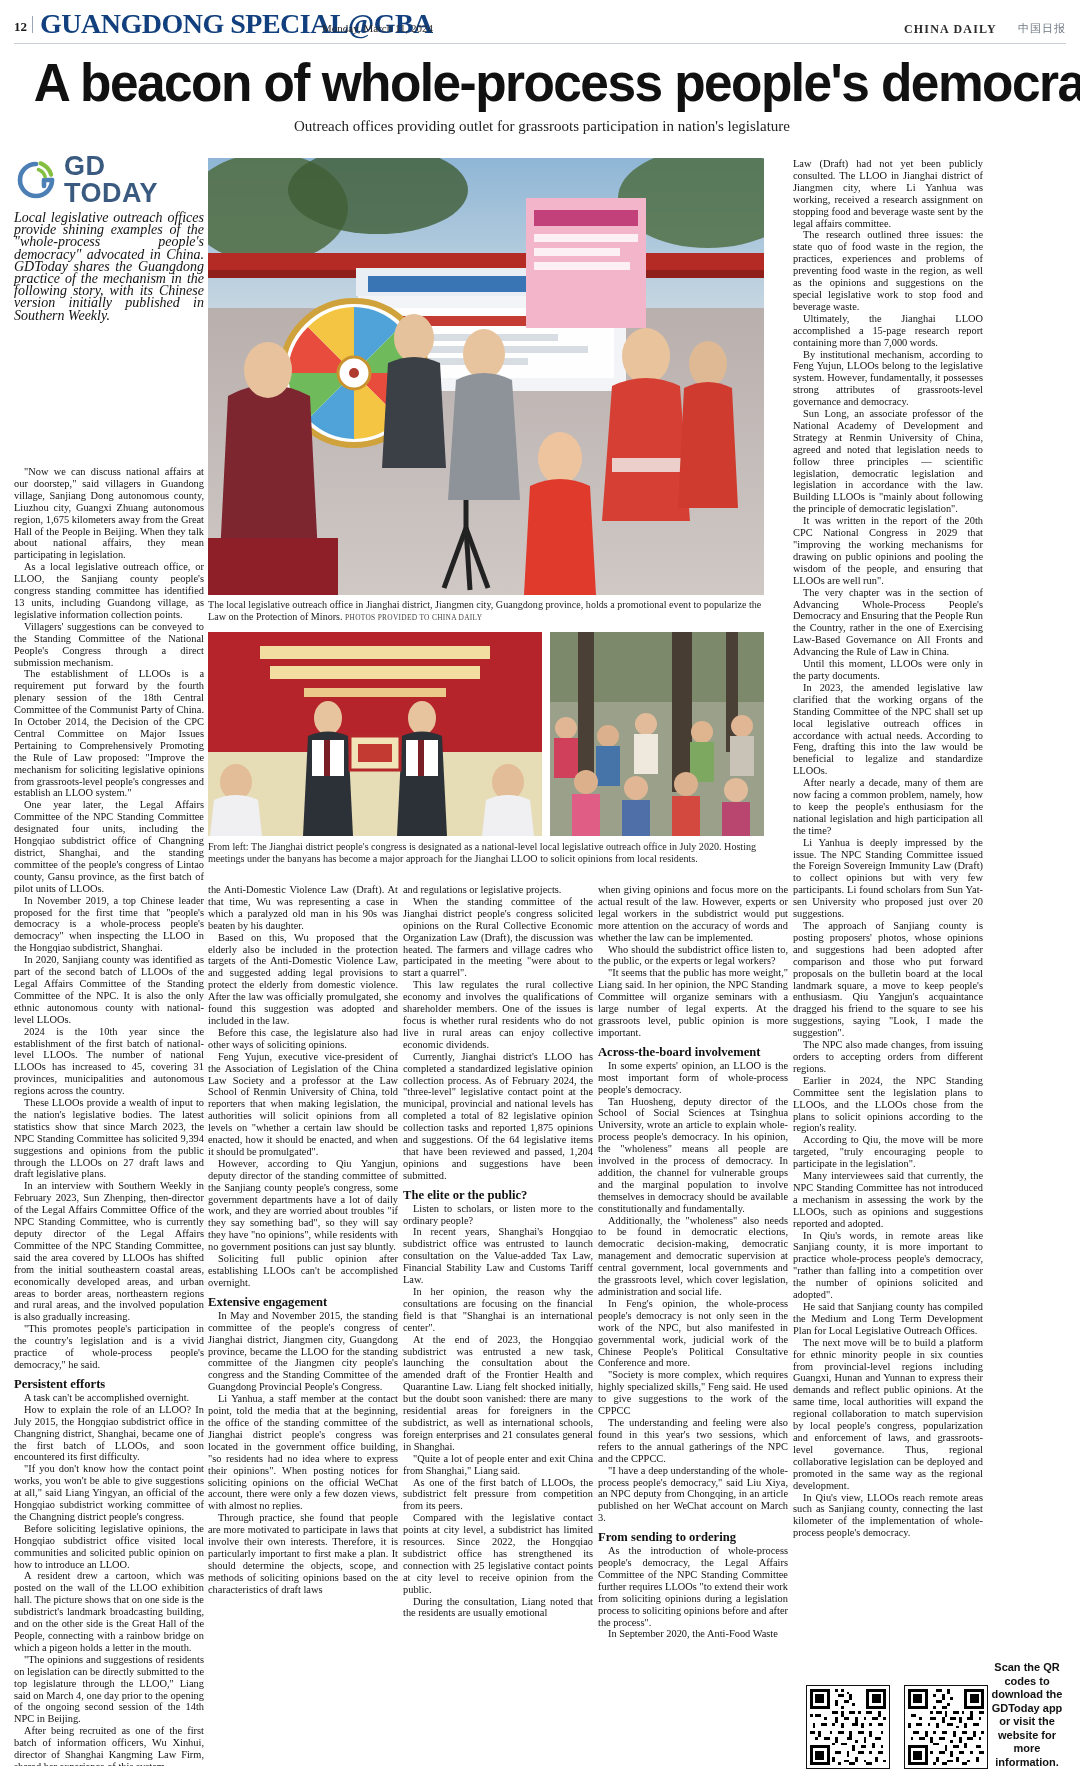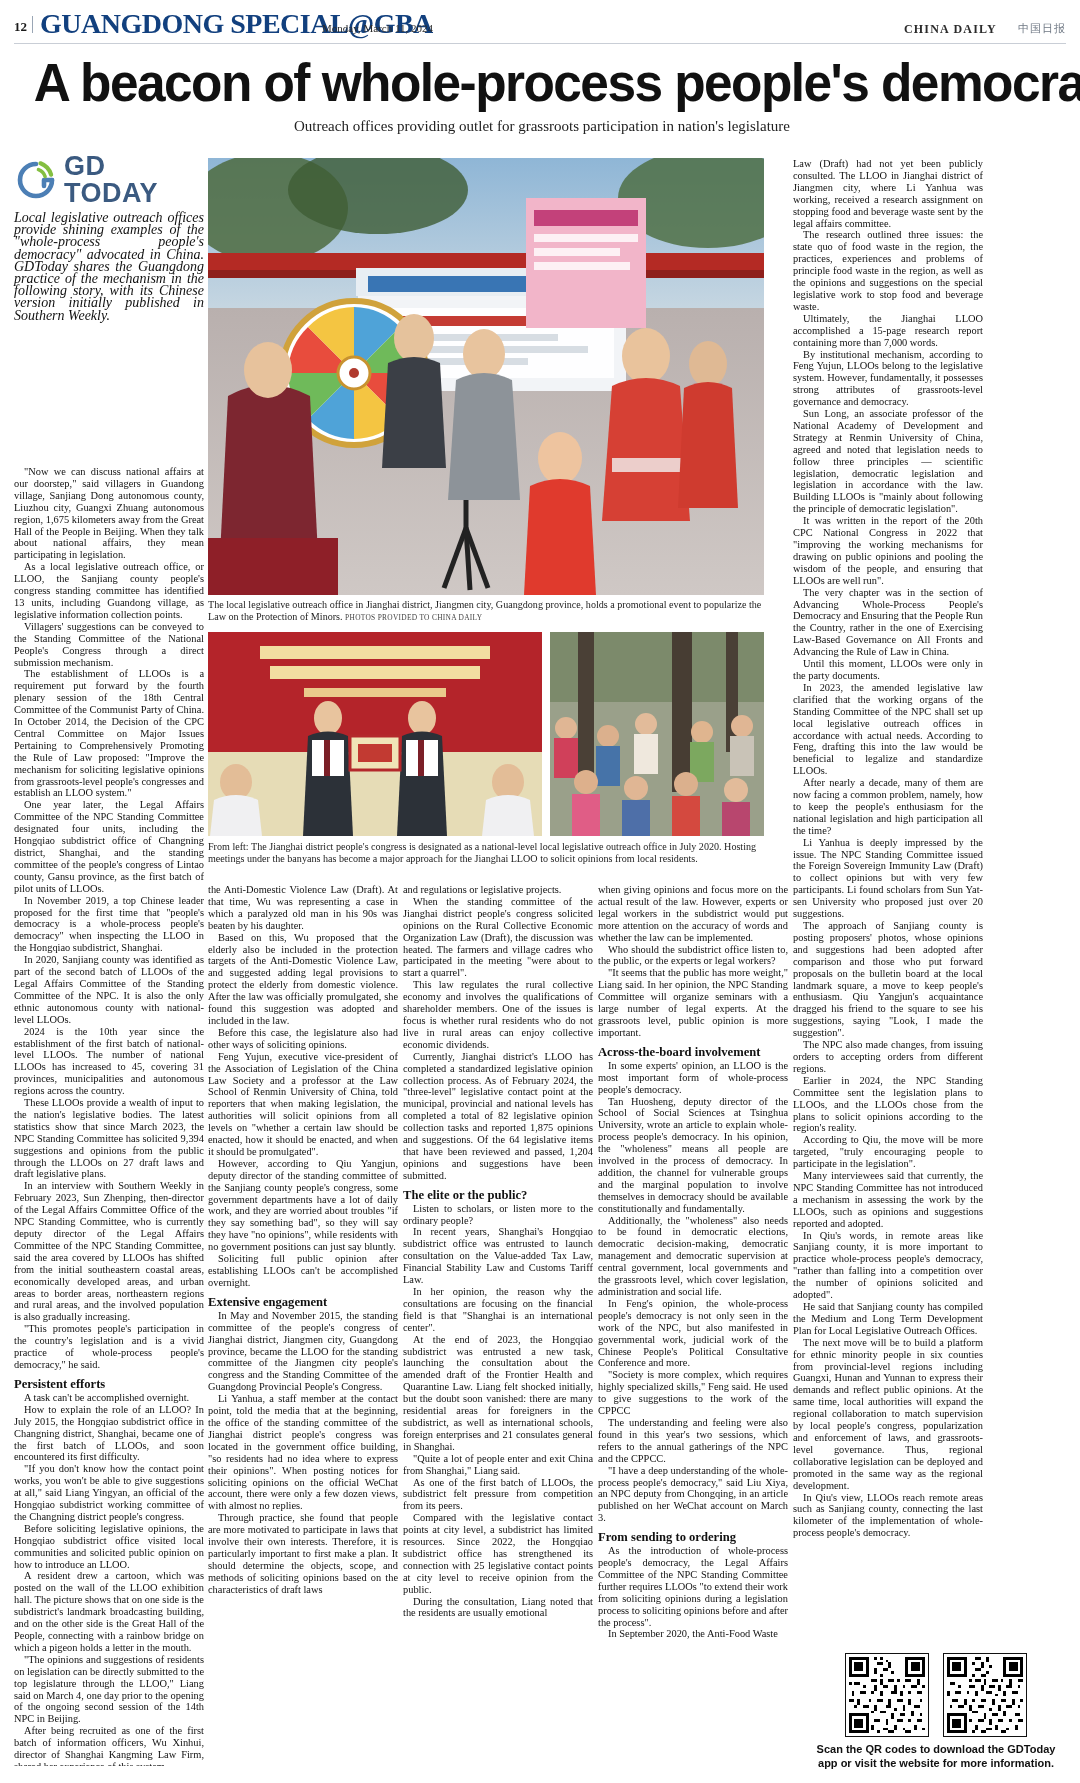--- a/index.html
+++ b/index.html
@@ -134,21 +134,21 @@
   .caption b { font-weight:normal; }
   .credit {
     font-size:7.4px; letter-spacing:0.3px; color:#444;
     font-variant:small-caps;
     text-transform:uppercase;
   }
 
   
   .qr-box {
     position:absolute; left:806px; top:1653px; width:260px; height:116px;
-    display:flex; flex-direction:column; align-items:center;
+    display:flex; flex-direction:row; align-items:flex-end;
   }
   .qr-row { display:flex; gap:14px; }
   .qr { width:84px; height:84px; background:#fff; border:1px solid #111; }
   .qr-caption {
     margin-top:6px; width:246px; text-align:center;
     font-family:"Liberation Sans", sans-serif;
     font-weight:bold; font-size:11px; line-height:13.5px; color:#111;
   }
 </style>
 </head>
@@ -406,25 +406,25 @@
     <p>"Society is more complex, which requires highly specialized skills," Feng said. He used to give suggestions to the work of the CPPCC</p>
     <p>The understanding and feeling were also found in this year's two sessions, which refers to the annual gatherings of the NPC and the CPPCC.</p>
     <p>"I have a deep understanding of the whole-process people's democracy," said Liu Xiya, an NPC deputy from Chongqing, in an article published on her WeChat account on March 3.</p>
     <h3>From sending to ordering</h3>
     <p>As the introduction of whole-process people's democracy, the Legal Affairs Committee of the NPC Standing Committee further requires LLOOs "to extend their work from soliciting opinions during a legislation process to soliciting opinions before and after the process".</p>
     <p>In September 2020, the Anti-Food Waste</p>
   </div>
 
 <div class="col" id="c5" style="left:793px; top:158px; width:190px; height:1480px;">
     <p class="noind">Law (Draft) had not yet been publicly consulted. The LLOO in Jianghai district of Jiangmen city, where Li Yanhua was working, received a research assignment on stopping food and beverage waste sent by the legal affairs committee.</p>
-    <p>The research outlined three issues: the state quo of food waste in the region, the practices, experiences and problems of principle food waste in the region, as well as the opinions and suggestions on the special legislative work to stop food and beverage waste.</p>
+    <p>The research outlined three issues: the state quo of food waste in the region, the practices, experiences and problems of preventing food waste in the region, as well as the opinions and suggestions on the special legislative work to stop food and beverage waste.</p>
     <p>Ultimately, the Jianghai LLOO accomplished a 15-page research report containing more than 7,000 words.</p>
     <p>By institutional mechanism, according to Feng Yujun, LLOOs belong to the legislative system. However, fundamentally, it possesses strong attributes of grassroots-level governance and democracy.</p>
     <p>Sun Long, an associate professor of the National Academy of Development and Strategy at Renmin University of China, agreed and noted that legislation needs to follow three principles — scientific legislation, democratic legislation and legislation in accordance with the law. Building LLOOs is "mainly about following the principle of democratic legislation".</p>
-    <p>It was written in the report of the 20th CPC National Congress in 2022 that "improving the working mechanisms for drawing on public opinions and pooling the wisdom of the people, and ensuring that LLOOs are well run".</p>
+    <p>It was written in the report of the 20th CPC National Congress in 2029 that "improving the working mechanisms for drawing on public opinions and pooling the wisdom of the people, and ensuring that LLOOs are well run".</p>
     <p>The very chapter was in the section of Advancing Whole-Process People's Democracy and Ensuring that the People Run the Country, rather in the one of Exercising Law-Based Governance on All Fronts and Advancing the Rule of Law in China.</p>
     <p>Until this moment, LLOOs were only in the party documents.</p>
     <p>In 2023, the amended legislative law clarified that the working organs of the Standing Committee of the NPC shall set up local legislative outreach offices in accordance with actual needs. According to Feng, drafting this into the law would be beneficial to legalize and standardize LLOOs.</p>
     <p>After nearly a decade, many of them are now facing a common problem, namely, how to keep the people's enthusiasm for the national legislation and high participation all the time?</p>
     <p>Li Yanhua is deeply impressed by the issue. The NPC Standing Committee issued the Foreign Sovereign Immunity Law (Draft) to collect opinions but with very few participants. Li found scholars from Sun Yat-sen University who proposed just over 20 suggestions.</p>
     <p>The approach of Sanjiang county is posting proposers' photos, whose opinions and suggestions had been adopted after comparison and those who put forward proposals on the bulletin board at the local landmark square, a move to keep people's enthusiasm. Qiu Yangjun's acquaintance dragged his friend to the square to see his suggestions, saying "Look, I made the suggestion".</p>
     <p>The NPC also made changes, from issuing orders to accepting orders from different regions.</p>
     <p>Earlier in 2024, the NPC Standing Committee sent the legislation plans to LLOOs, and the LLOOs chose from the plans to solicit opinions according to the region's reality.</p>
     <p>According to Qiu, the move will be more targeted, "truly encouraging people to participate in the legislation".</p>
     <p>Many interviewees said that currently, the NPC Standing Committee has not introduced a mechanism in assessing the work by the LLOOs, such as opinions and suggestions reported and adopted.</p>

